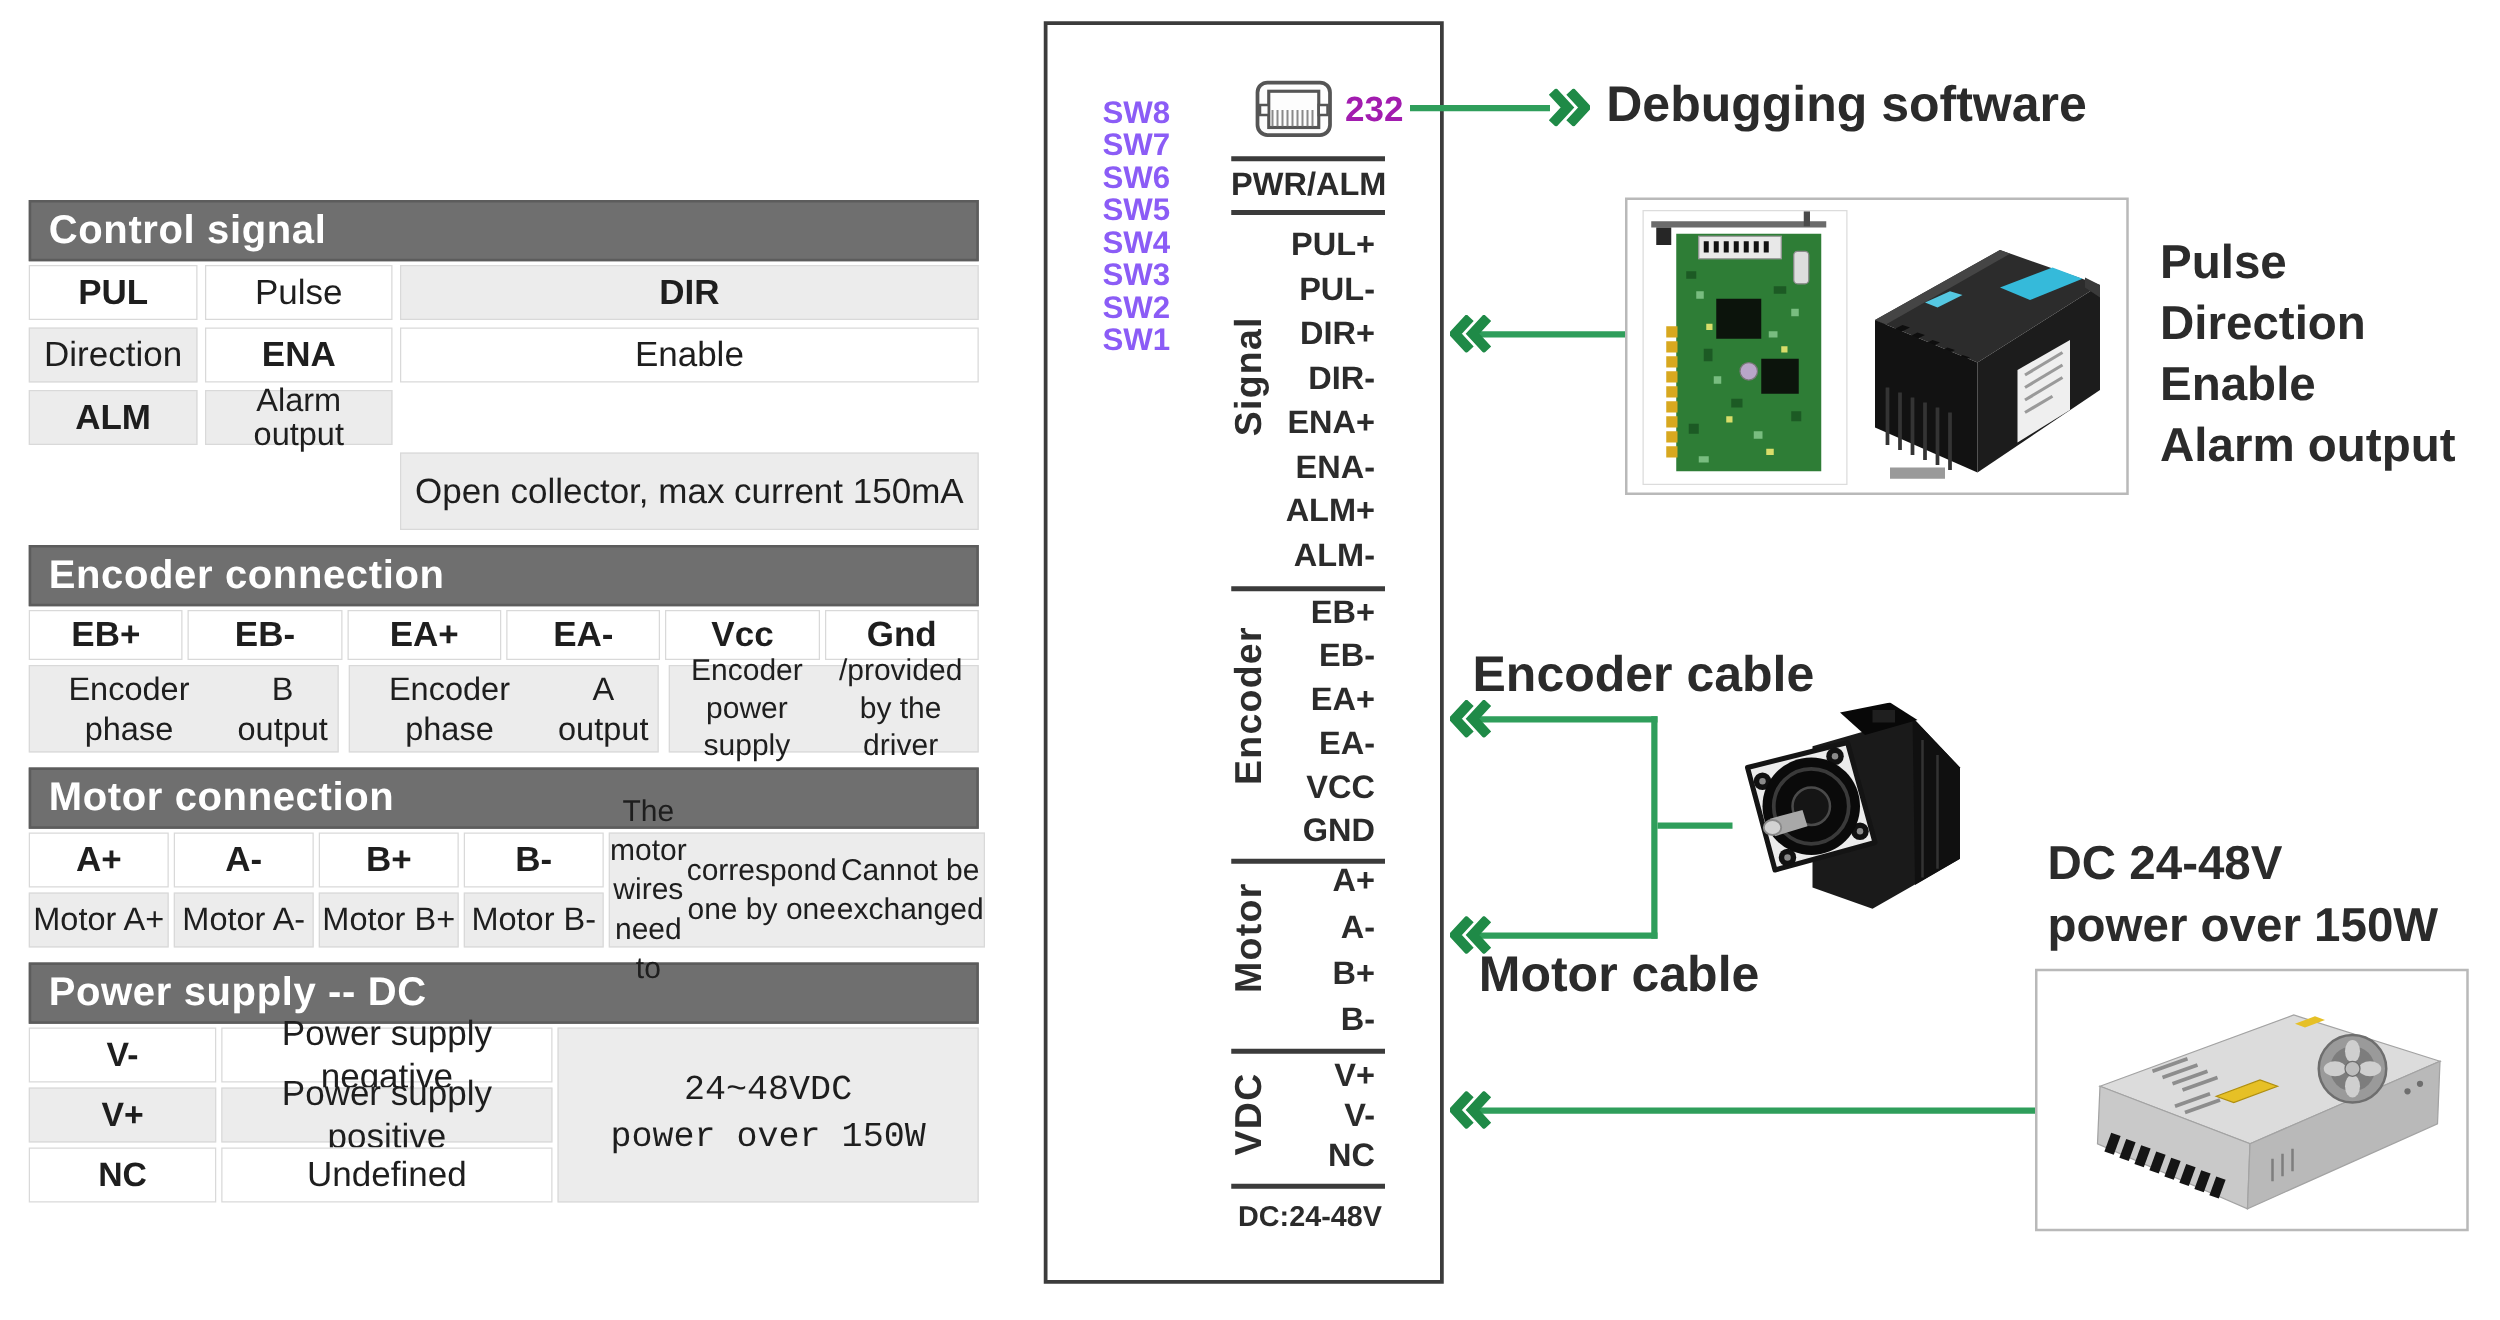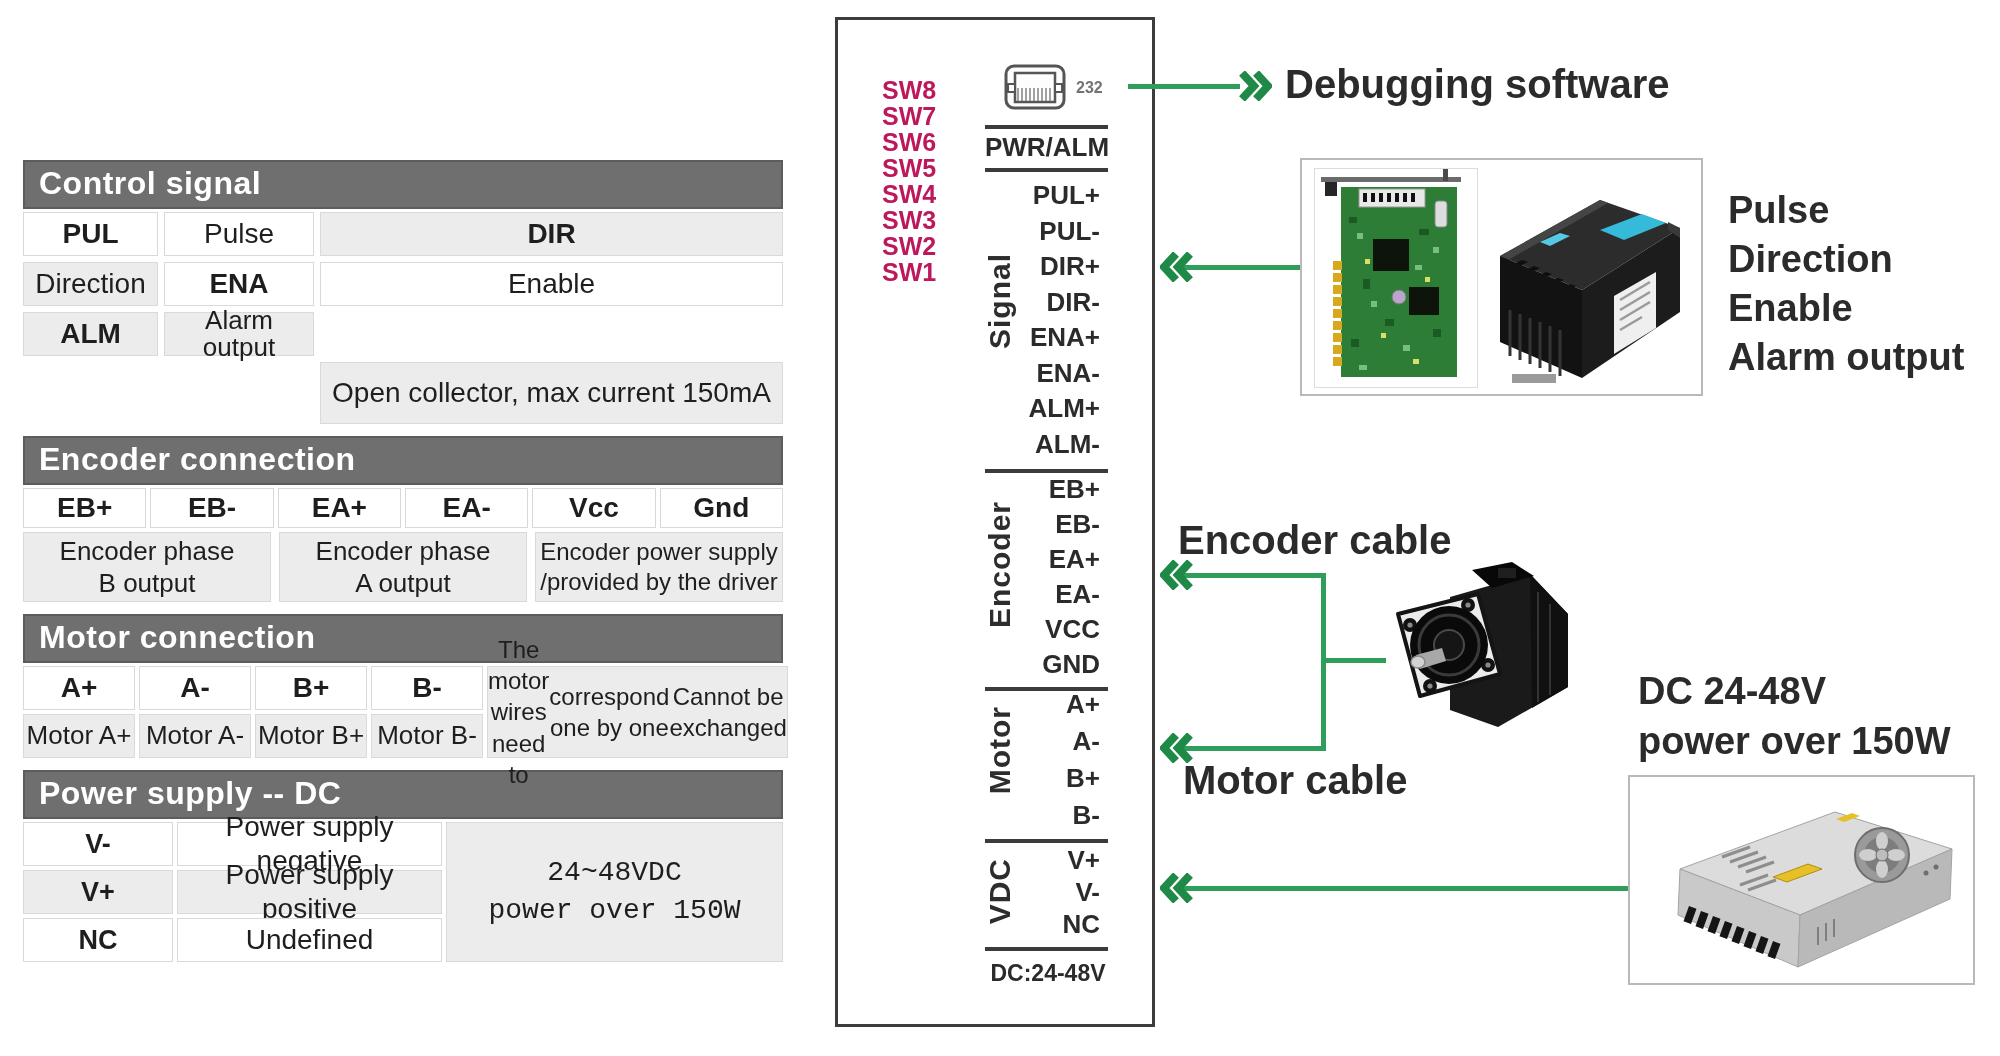--- a/index.html
+++ b/index.html
@@ -22,37 +22,37 @@
   .bg-w { background:#ffffff; }
   .bg-g { background:#ececec; }
   .bold { font-weight:700; }
   .cs-grid { display:grid; grid-template-columns:135px 150px 1fr; grid-template-rows:44px 44px 44px 62px; gap:6px; }
   .cs-note { grid-column:3; grid-row:1 / span 3; flex-direction:column; font-size:28px; line-height:1.35; }
   .cs-alm-note { grid-column:3; grid-row:4; }
   .two-line { flex-direction:column; font-size:26px; line-height:1.05; }
   .enc-pins { display:grid; grid-template-columns:repeat(6,1fr); gap:4px; margin-bottom:4px; }
   .enc-pins .cell { height:40px; font-weight:700; font-size:28px; }
   .enc-desc { display:grid; grid-template-columns:repeat(3,1fr); gap:8px; }
-  .enc-desc .cell { height:70px; flex-direction:column; font-size:26px; line-height:1.25; }
+  .enc-desc .cell { height:70px; flex-direction:row; font-size:26px; line-height:1.25; }
   .enc-desc .cell.small { font-size:24px; }
   .mot-grid { display:grid; grid-template-columns:112px 112px 112px 112px 1fr; grid-template-rows:44px 44px; gap:4px; }
   .mot-grid .pin { font-weight:700; font-size:28px; }
   .mot-grid .wire { font-size:26px; }
   .mot-note { grid-column:5; grid-row:1 / span 2; flex-direction:row; font-size:24px; line-height:1.3; }
   .pow-grid { display:grid; grid-template-columns:150px 265px 1fr; grid-template-rows:44px 44px 44px; gap:4px; }
   .pow-grid .code { font-weight:700; font-size:27px; }
   .pow-note { grid-column:3; grid-row:1 / span 3; flex-direction:column; font-size:28px; line-height:1.35;font-family:Liberation Mono, monospace; }
 
   
   #driver { position:absolute; left:835px; top:17px; width:320px; height:1010px;
             border:3px solid #3c3c3c; background:#fff; }
-  .sw-list { position:absolute; left:44px; top:57px; font-size:25px; font-weight:700; color:#be185d; }
+  .sw-list { position:absolute; left:44px; top:57px; font-size:25px; font-weight:700; color:#8b5cf6; }
   .sw-list div { height:26px; line-height:26px; }
   .rs232-icon { position:absolute; left:166px; top:44px; }
-  .rs232-label { position:absolute; left:238px; top:52px; font-size:16px; font-weight:700; color:#737373; line-height:32px; }
+  .rs232-label { position:absolute; left:238px; top:52px; font-size:28px; font-weight:700; color:#a21caf; line-height:32px; }
   .hline { position:absolute; left:147px; width:123px; height:4px; background:#3b3b3b; }
   .pwr-alm { position:absolute; left:139px; top:112px; width:140px; text-align:center;
              font-size:26px; font-weight:700; color:#2b2b2b; }
   .pin-col { position:absolute; right:52px; text-align:right; font-weight:700; color:#2b2b2b; font-size:26px; }
   .pin-col.signal  { top:158px; } .pin-col.signal  div { height:35.5px; line-height:35.5px; }
   .pin-col.encoder { top:452px; } .pin-col.encoder div { height:35px;   line-height:35px; }
   .pin-col.motor   { top:666px; } .pin-col.motor   div { height:37px;   line-height:37px; }
   .pin-col.vdc     { top:824px; } .pin-col.vdc     div { height:32px;   line-height:32px; }
   .vlabel { position:absolute; left:145px; writing-mode:vertical-rl; transform:rotate(180deg);
             font-size:30px; font-weight:600; color:#2d2d2d; letter-spacing:1px; }

